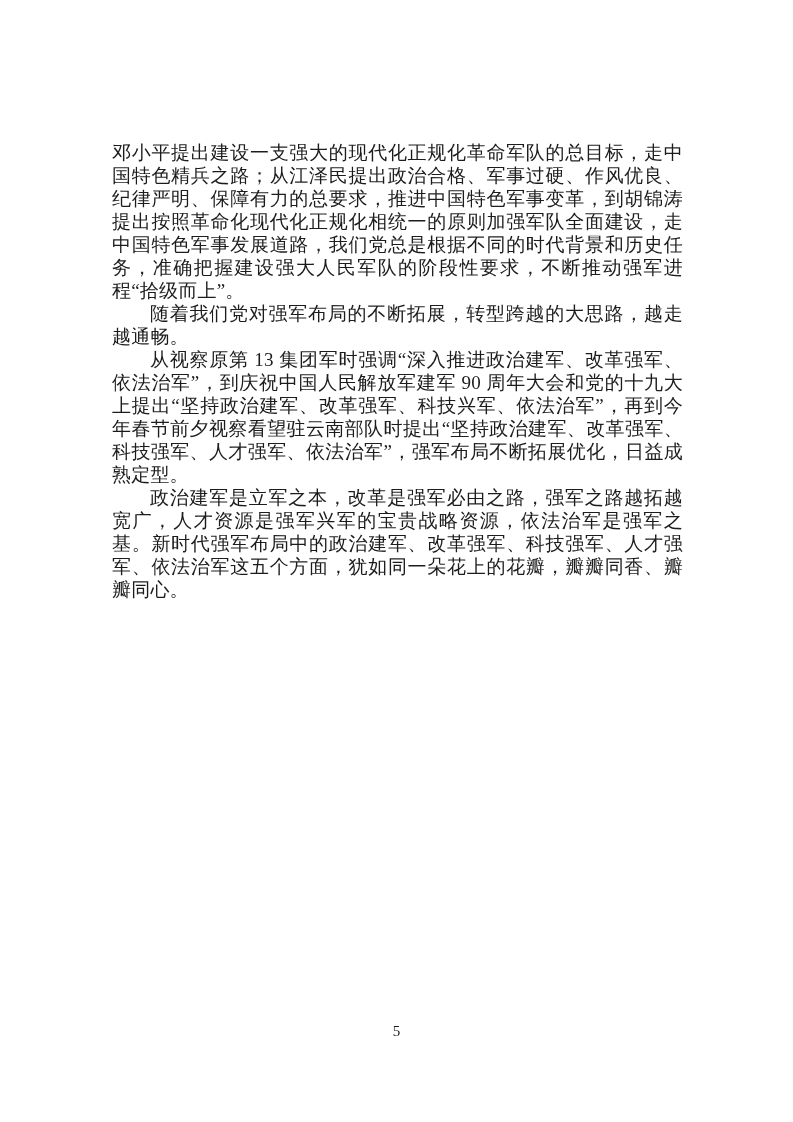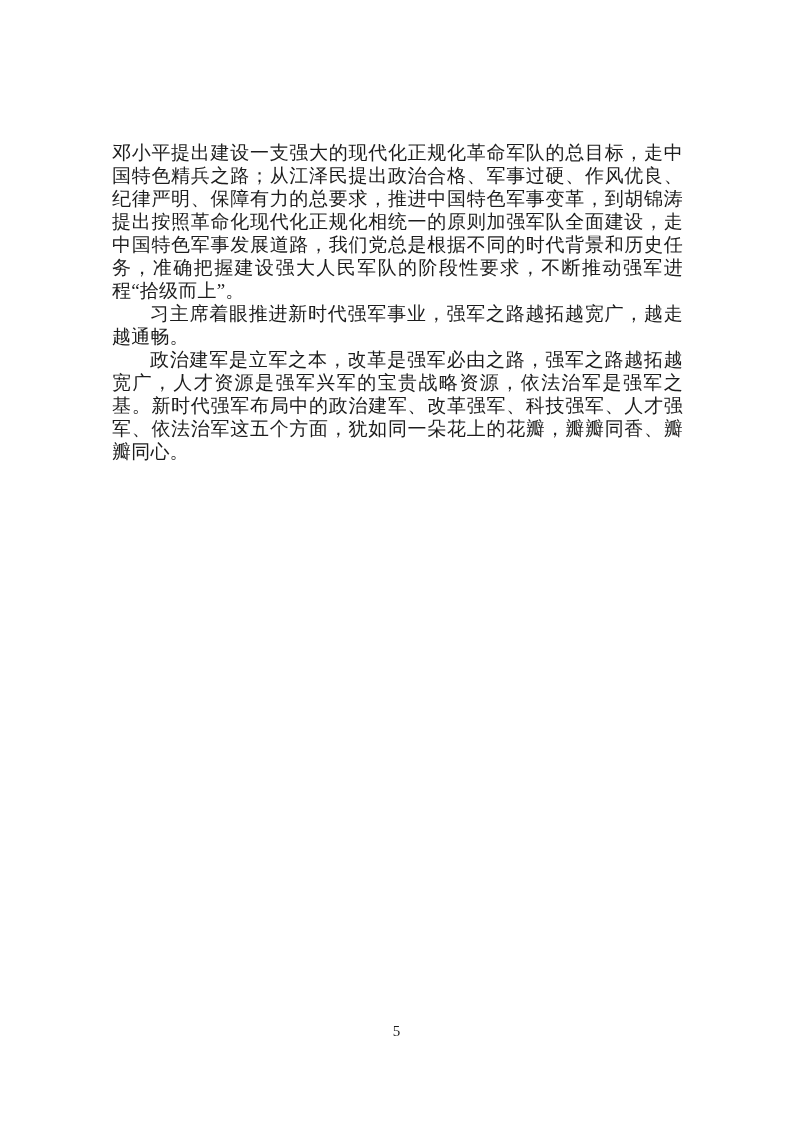--- a/index.html
+++ b/index.html
@@ -47,19 +47,20 @@
     color: #1c1c1c;
     font-family: "Liberation Serif", "DejaVu Serif", serif;
   }
 </style>
 </head>
 <body>
 
 <div class="page">
   <div class="text-block">
     <p class="para no-indent">邓小平提出建设一支强大的现代化正规化革命军队的总目标，走中国特色精兵之路；从江泽民提出政治合格、军事过硬、作风优良、纪律严明、保障有力的总要求，推进中国特色军事变革，到胡锦涛提出按照革命化现代化正规化相统一的原则加强军队全面建设，走中国特色军事发展道路，我们党总是根据不同的时代背景和历史任务，准确把握建设强大人民军队的阶段性要求，不断推动强军进程“拾级而上”。</p>
-    <p class="para indent">习主席着眼推进新时代强军事业，强军之路越拓越宽广，越走越通畅。</p>
+    <p class="para indent">随着我们党对强军布局的不断拓展，转型跨越的大思路，越走越通畅。</p>
+    <p class="para indent">从视察原第 13 集团军时强调“深入推进政治建军、改革强军、依法治军”，到庆祝中国人民解放军建军 90 周年大会和党的十九大上提出“坚持政治建军、改革强军、科技兴军、依法治军”，再到今年春节前夕视察看望驻云南部队时提出“坚持政治建军、改革强军、科技强军、人才强军、依法治军”，强军布局不断拓展优化，日益成熟定型。</p>
     <p class="para indent">政治建军是立军之本，改革是强军必由之路，强军之路越拓越宽广，人才资源是强军兴军的宝贵战略资源，依法治军是强军之基。新时代强军布局中的政治建军、改革强军、科技强军、人才强军、依法治军这五个方面，犹如同一朵花上的花瓣，瓣瓣同香、瓣瓣同心。</p>
   </div>
   <div class="footer">
     <span class="page-number">5</span>
   </div>
 </div>
 
 </body></html>

